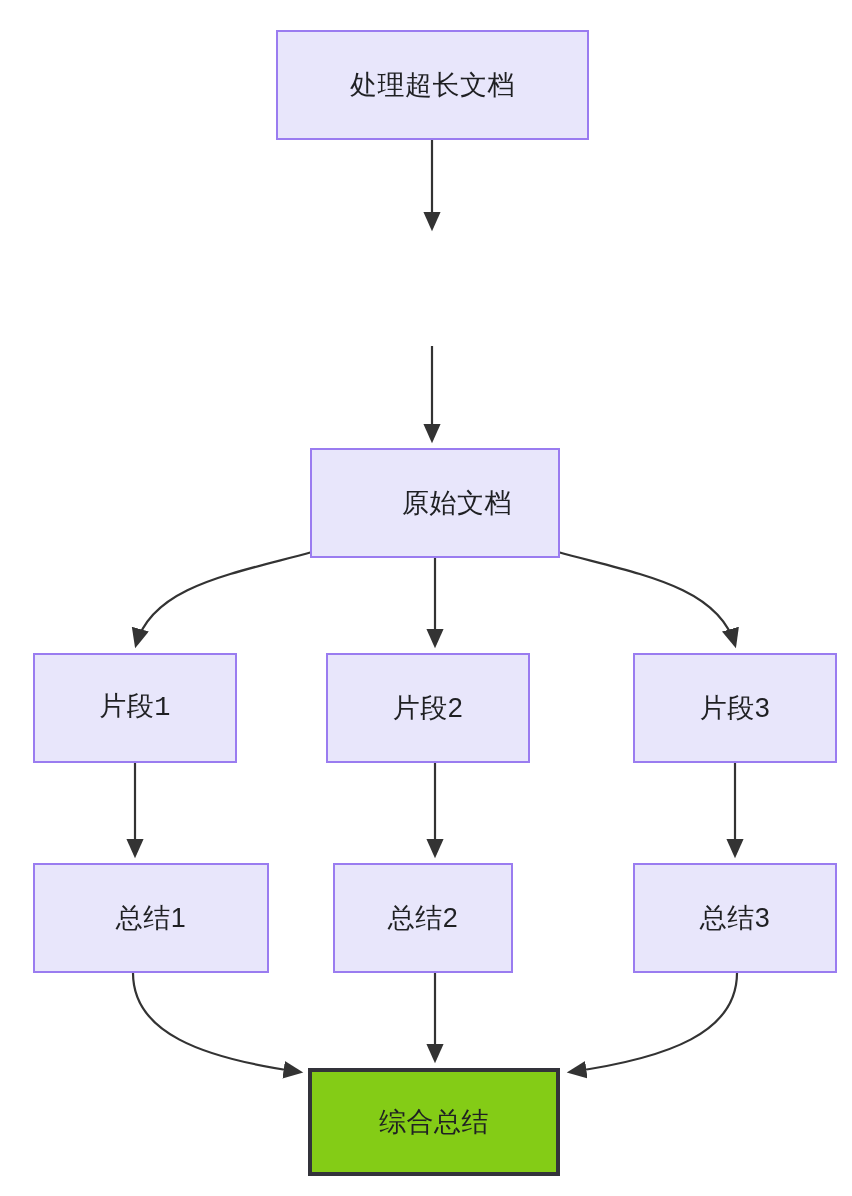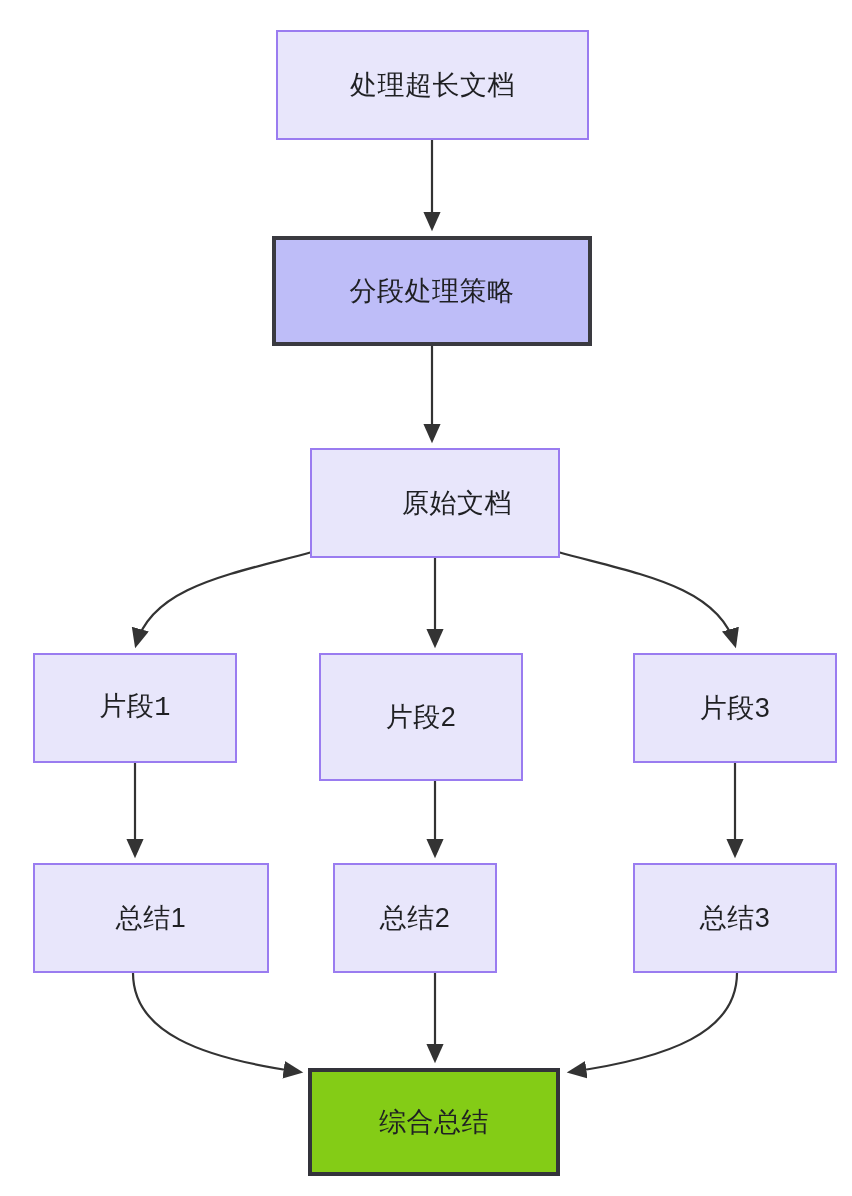--- a/index.html
+++ b/index.html
@@ -100,45 +100,42 @@
 
     <path d="M435,973 L435,1060" stroke="#333333" stroke-width="2.2" fill="none" marker-end="url(#arrow)"></path>
 
     <path d="M737,973 C737,1032 670,1058 570,1072" stroke="#333333" stroke-width="2.2" fill="none" marker-end="url(#arrow)"></path>
   </svg>
 
   <div class="node node-normal" style="left:276px; top:30px; width:313px; height:110px;">
     <span class="node-label">处理超长文档</span>
   </div>
 
-  <div class="node node-strategy" style="left:272px; top:236px; width:320px; height:110px;">
-    <span class="node-label">分段处理策略</span>
-  </div>
 
   <div class="node node-normal" style="left:310px; top:448px; width:250px; height:110px;padding-left:44px;">
     <span class="node-label">原始文档</span>
   </div>
 
   <div class="node node-normal" style="left:33px; top:653px; width:204px; height:110px;font-family:Liberation Mono, monospace;">
     <span class="node-label">片段1</span>
   </div>
 
-  <div class="node node-normal" style="left:319px; top:653px; width:204px; height:128px;">
+  <div class="node node-normal" style="left:326px; top:653px; width:204px; height:110px;">
     <span class="node-label">片段2</span>
   </div>
 
   <div class="node node-normal" style="left:633px; top:653px; width:204px; height:110px;">
     <span class="node-label">片段3</span>
   </div>
 
   <div class="node node-normal" style="left:33px; top:863px; width:236px; height:110px;">
     <span class="node-label">总结1</span>
   </div>
 
-  <div class="node node-normal" style="left:333px; top:863px; width:164px; height:110px;">
+  <div class="node node-normal" style="left:333px; top:863px; width:180px; height:110px;">
     <span class="node-label">总结2</span>
   </div>
 
   <div class="node node-normal" style="left:633px; top:863px; width:204px; height:110px;">
     <span class="node-label">总结3</span>
   </div>
 
   <div class="node node-final" style="left:308px; top:1068px; width:252px; height:108px;">
     <span class="node-label">综合总结</span>
   </div>

